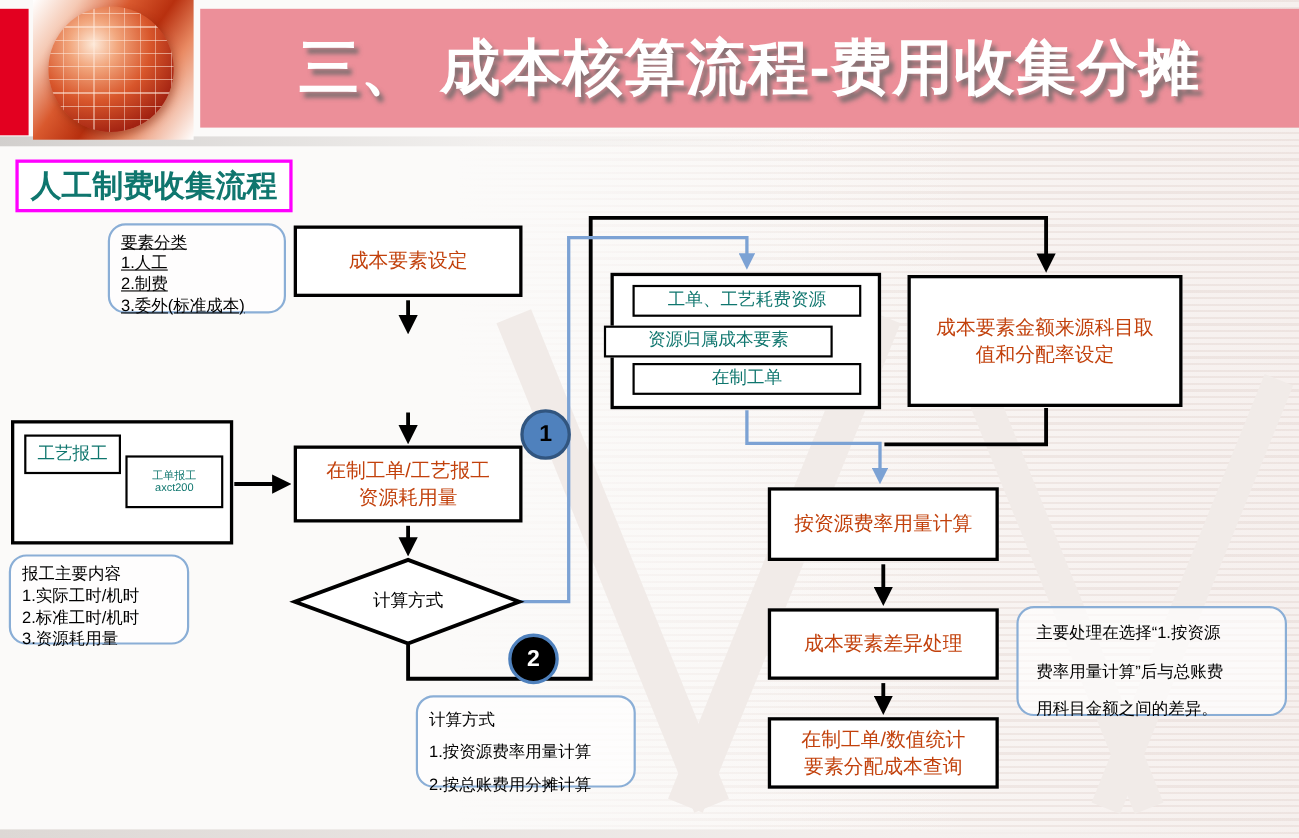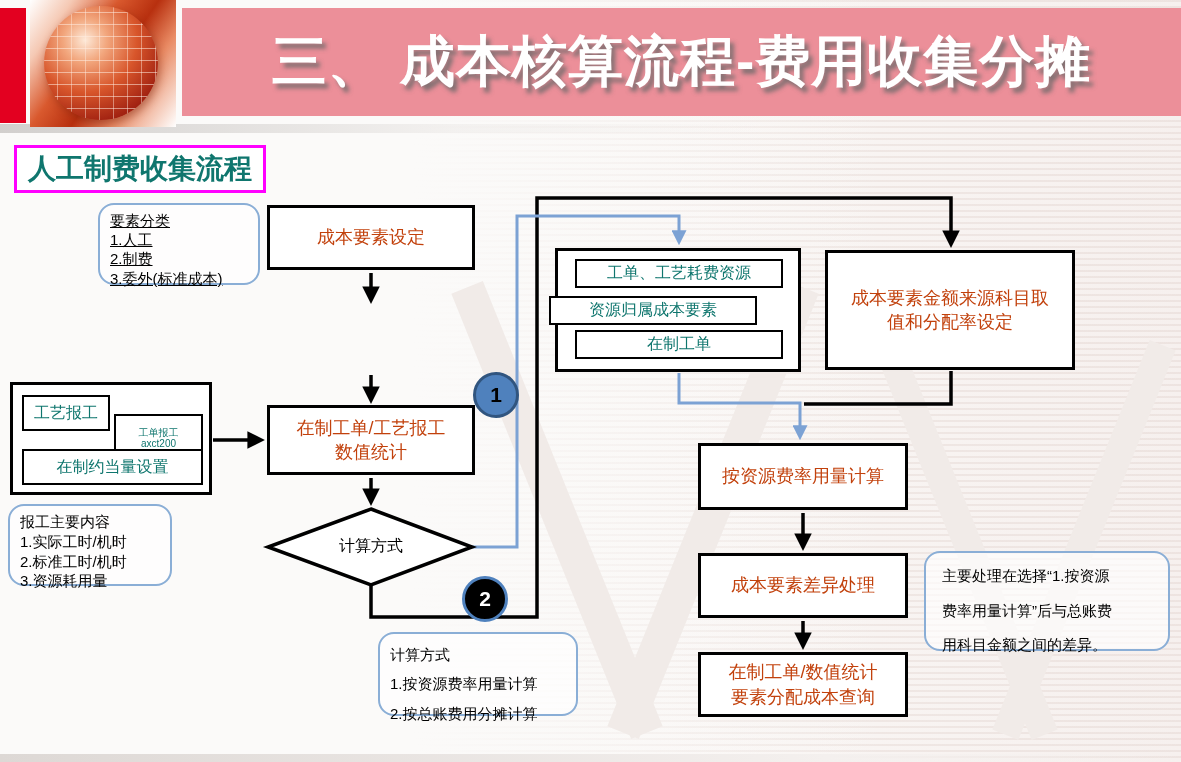--- a/index.html
+++ b/index.html
@@ -110,28 +110,27 @@
 3.资源耗用量</div>
   <div class="bubble" style="left:378px;top:632px;width:200px;height:84px;line-height:1.95;">计算方式
 1.按资源费率用量计算
 2.按总账费用分摊计算</div>
   <div class="bubble" style="left:924px;top:551px;width:246px;height:100px;line-height:2.3;padding-left:16px;">主要处理在选择“1.按资源
 费率用量计算”后与总账费
 用科目金额之间的差异。</div>
 
   <div class="box" style="left:267px;top:205px;width:202px;height:59px;">成本要素设定</div>
   <div class="box" style="left:267px;top:405px;width:202px;height:64px;">在制工单/工艺报工
-数值统计</div>
+资源耗用量</div>
   <div class="diamond-label">计算方式</div>
 
   <div class="box" style="left:10px;top:382px;width:196px;height:107px;"></div>
   <div class="inner-box" style="left:22px;top:395px;width:84px;height:32px;">工艺报工</div>
   <div class="inner-box" style="left:114px;top:398px;width:85px;height:44px;font-size:10px;margin-top:16px;">工单报工
 axct200</div>
-  <div class="inner-box" style="left:22px;top:449px;width:177px;height:32px;">在制约当量设置</div>
 
   <div class="box" style="left:555px;top:248px;width:240px;height:118px;"></div>
   <div class="inner-box" style="left:575px;top:259px;width:204px;height:25px;">工单、工艺耗费资源</div>
   <div class="inner-box" style="left:549px;top:296px;width:204px;height:25px;">资源归属成本要素</div>
   <div class="inner-box" style="left:575px;top:330px;width:204px;height:25px;">在制工单</div>
 
   <div class="box" style="left:825px;top:250px;width:244px;height:114px;">成本要素金额来源科目取
 值和分配率设定</div>
   <div class="box" style="left:698px;top:443px;width:204px;height:61px;">按资源费率用量计算</div>
   <div class="box" style="left:698px;top:553px;width:204px;height:59px;">成本要素差异处理</div>

